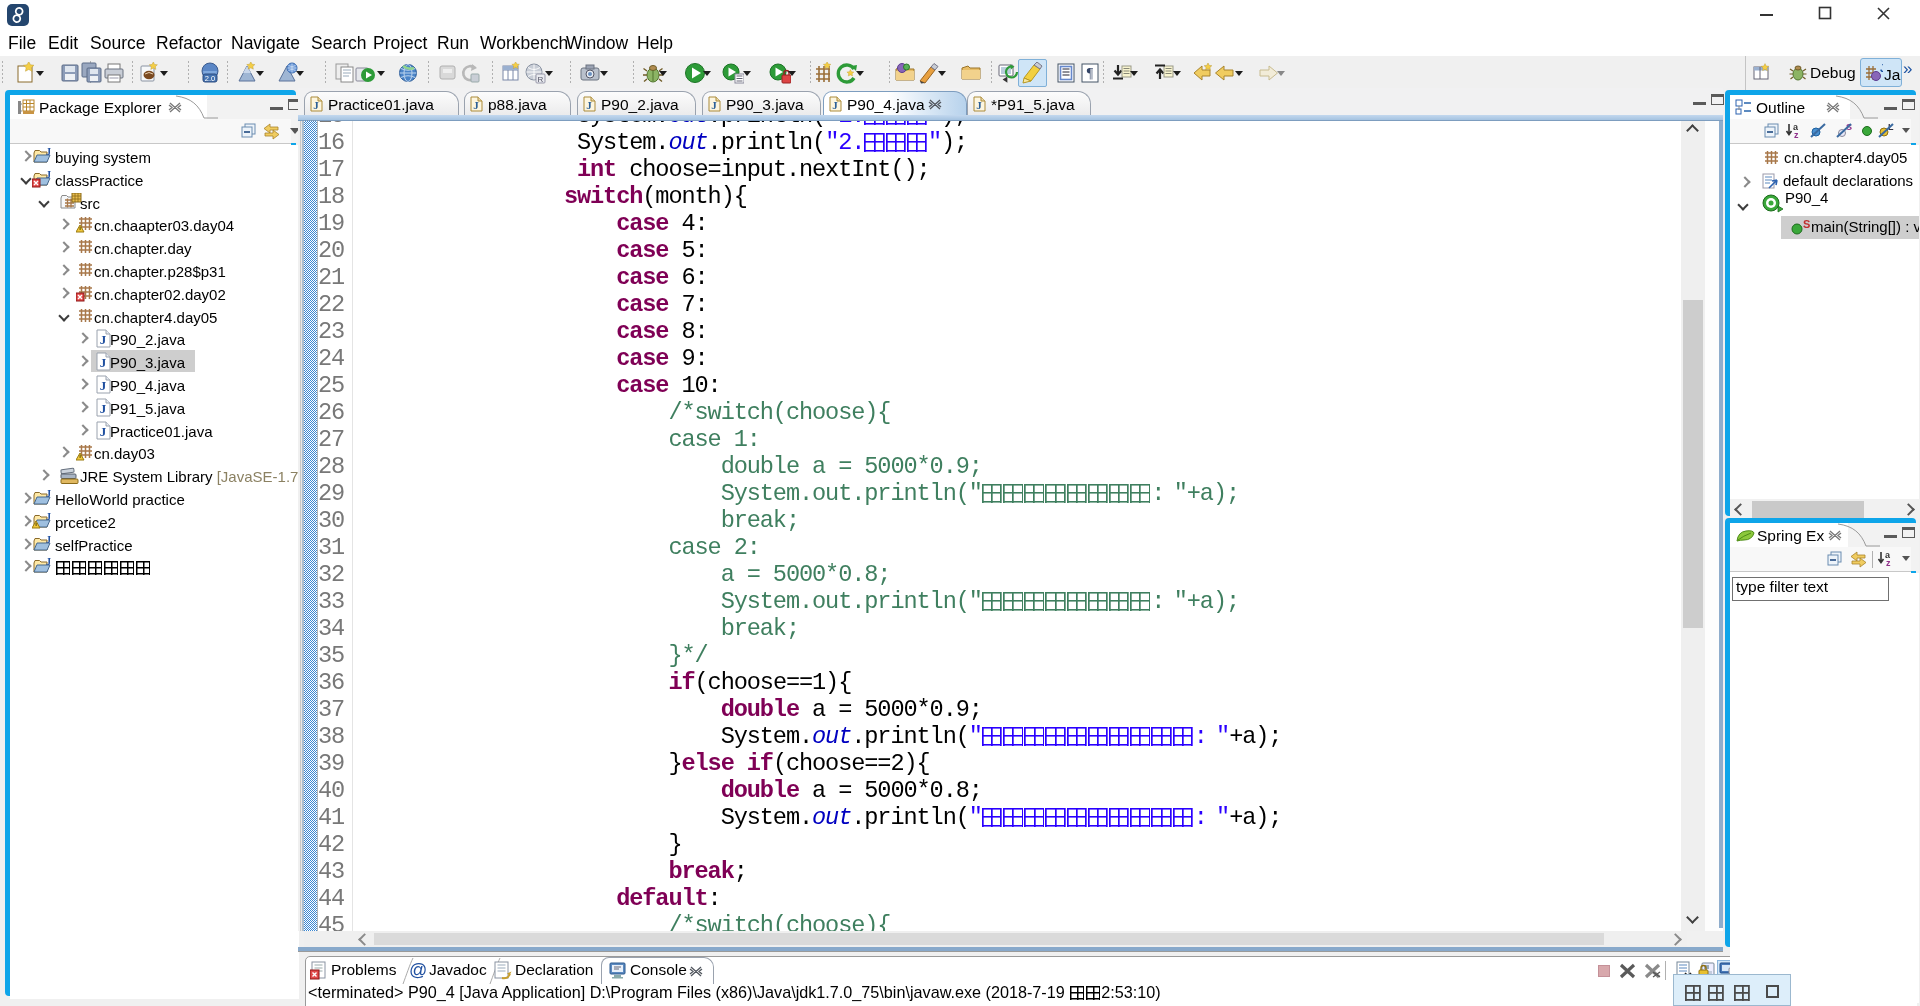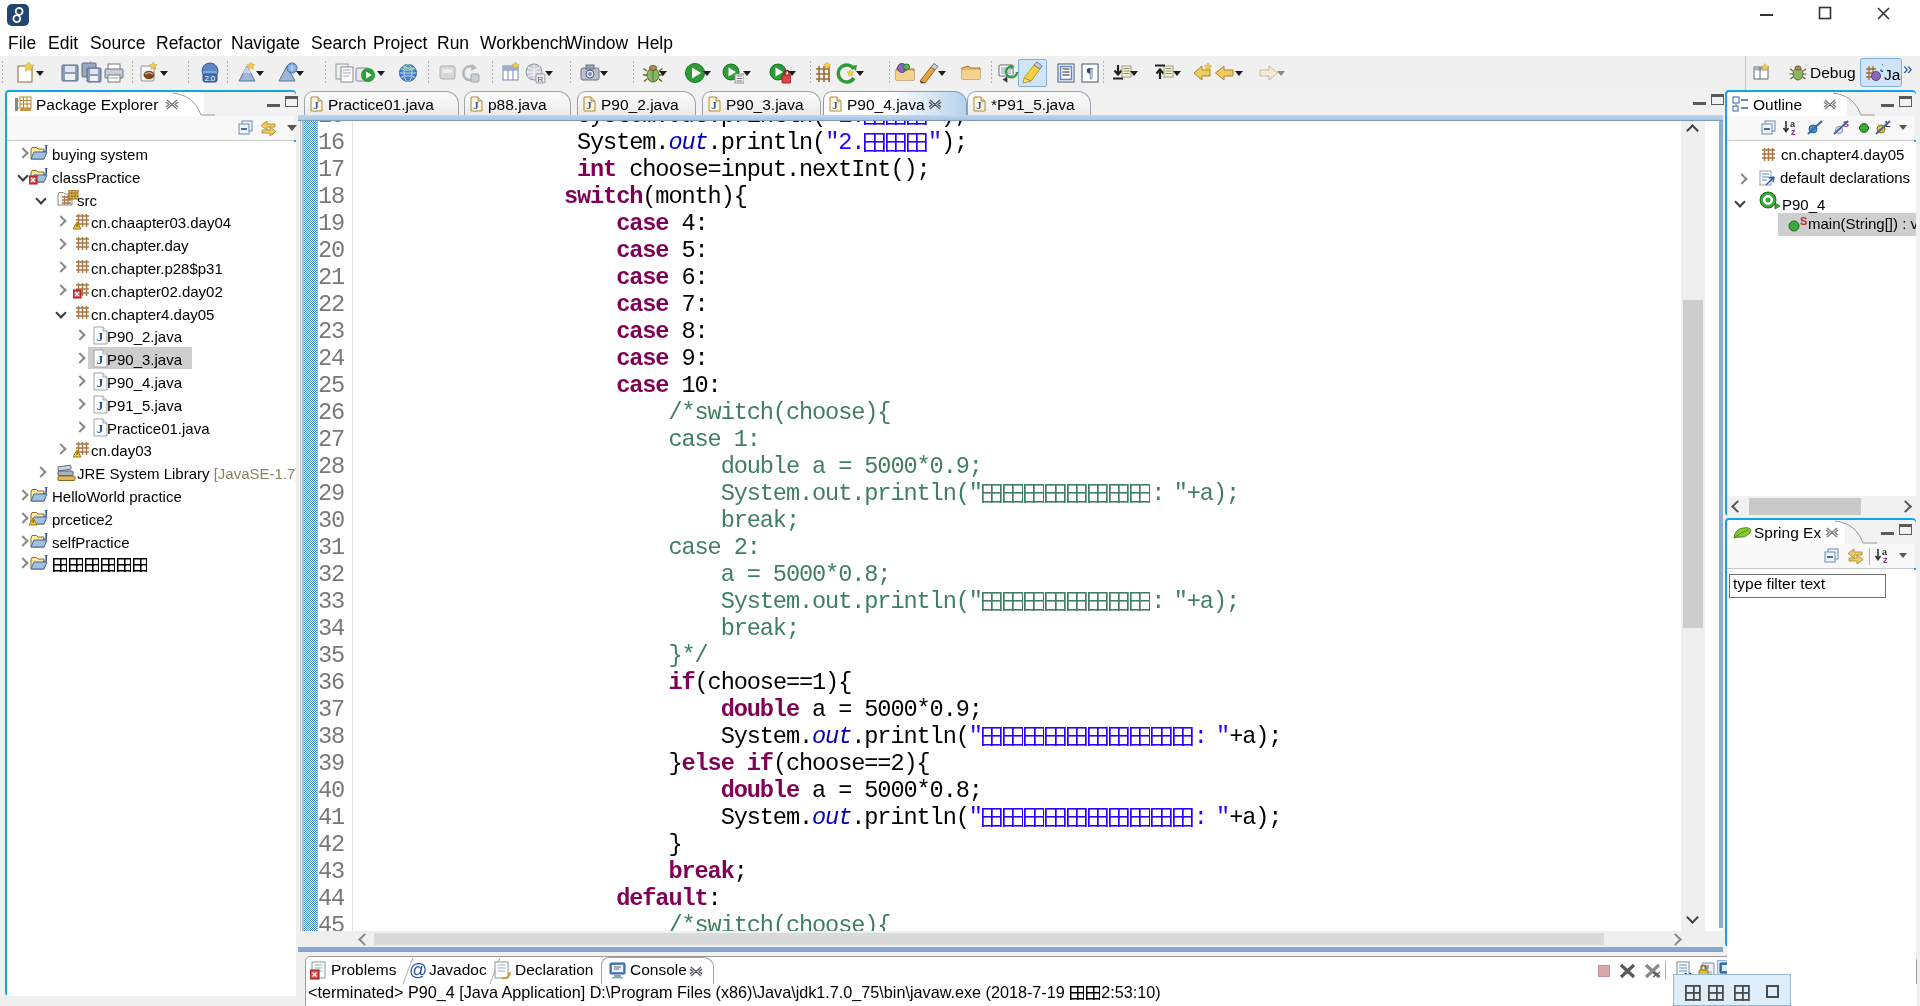--- a/index.html
+++ b/index.html
@@ -5,21 +5,21 @@
 html,body{width:1920px;height:1006px;overflow:hidden;background:#f0f0f0;font-family:"Liberation Sans",sans-serif;-webkit-font-smoothing:antialiased}
 .abs{position:absolute}
 #titlebar{position:absolute;left:0;top:0;width:1920px;height:30px;background:#fff}
 #titlebar .tt{position:absolute;left:42px;top:5px;font-size:20px;color:#000}
 #menubar{position:absolute;left:0;top:30px;width:1920px;height:26px;background:#fff}
 #menubar span{position:absolute;top:3px;font-size:17.5px;color:#000}
 #toolbar{position:absolute;left:0;top:56px;width:1920px;height:34px;background:#f0f0f0}
 .tsep{position:absolute;top:5px;width:1px;height:24px;background-image:repeating-linear-gradient(#b0b0b0 0 2px,#f0f0f0 2px 4px)}
 .ti{position:absolute;top:6px;width:22px;height:22px}
 .dd{position:absolute;top:15px;width:0;height:0;border-left:4.5px solid transparent;border-right:4.5px solid transparent;border-top:5.5px solid #1c1c1c}
-.panel{position:absolute;background:#fff;border:2px solid #0ea5e9;border-radius:4px}
+.panel{position:absolute;background:#fff;border:5px solid #0ea5e9;border-radius:4px}
 .phead{position:absolute;left:0;top:0;right:0;height:24px;background:#fff;border-radius:4px 4px 0 0}
 .ptitle{position:absolute;top:4px;font-size:15.5px;color:#000;white-space:nowrap}
 .ptool{position:absolute;left:0;top:24px;right:0;height:25px;background:#fcfcfc;border-bottom:1px solid #c8c8c8}
 .minmax{position:absolute;width:13px;height:11px}
 .mm1{border-bottom:3px solid #5a5a5a}
 .mm2{border:1px solid #5a5a5a;border-top:3px solid #5a5a5a}
 
 .trow{position:absolute;height:23px;font-size:15px;color:#000;white-space:nowrap}
 .tarr{position:absolute;width:10px;height:10px}
 .arr-r{border:solid #8a8a8a;border-width:0 2px 2px 0;width:8px;height:8px;transform:rotate(-45deg)}
@@ -864,21 +864,21 @@
       <div class="trow" style="left:53px;top:27px">default declarations</div>
       <div class="tarr" style="left:9px;top:56px">
         <div class="arr-d"></div>
       </div>
       <div class="abs" style="left:32px;top:49px;width:20px;height:19px"><svg width="22" height="19">
           <circle cx="9" cy="9" r="8" fill="#3aa83a" stroke="#1c6c1c"></circle>
           <circle cx="9" cy="9" r="5" fill="#fff"></circle>
           <circle cx="9" cy="9" r="2.5" fill="#3aa83a"></circle>
           <path d="M16 12 l5 3 -5 3z" fill="#3aa83a" stroke="#1c6c1c" stroke-width=".8"></path>
         </svg></div>
-      <div class="trow" style="left:55px;top:54px">P90_4</div>
+      <div class="trow" style="left:55px;top:44px">P90_4</div>
       <div class="abs" style="left:51px;top:71px;width:138px;height:23px;background:#cecece"></div>
       <div class="abs" style="left:60px;top:74px;width:22px;height:18px"><svg width="22" height="18">
           <circle cx="7" cy="10" r="5" fill="#3aa83a" stroke="#1c6c1c"></circle>
           <text x="13" y="9" font-size="11" font-weight="bold" fill="#c03030" font-family="Liberation Sans">S</text>
         </svg></div>
       <div class="trow" style="left:81px;top:73px">main(String[]) : void</div>
     </div>
  <div class="abs" style="left:0;top:404px;width:189px;height:21px;background:#f1f1f1">
   <div class="chev" style="left:6px;top:6px;transform:rotate(135deg);border-color:#555"></div>
   <div class="abs" style="left:22px;top:2px;width:112px;height:17px;background:#c9c9c9"></div>

